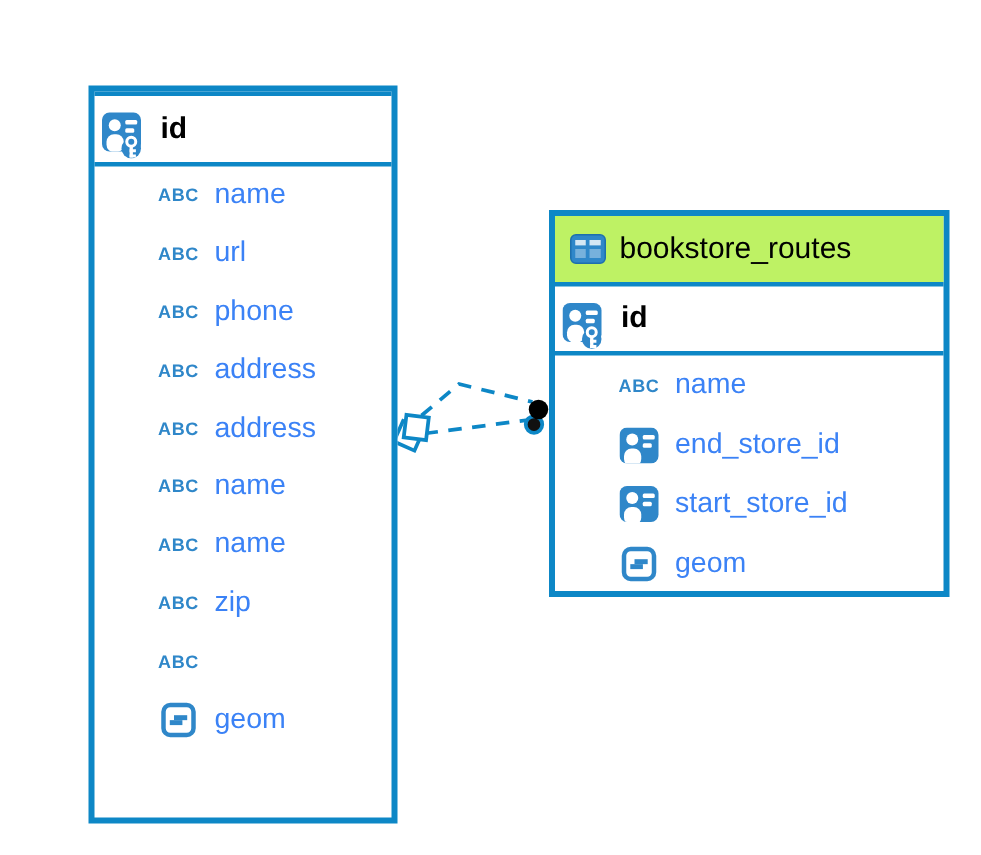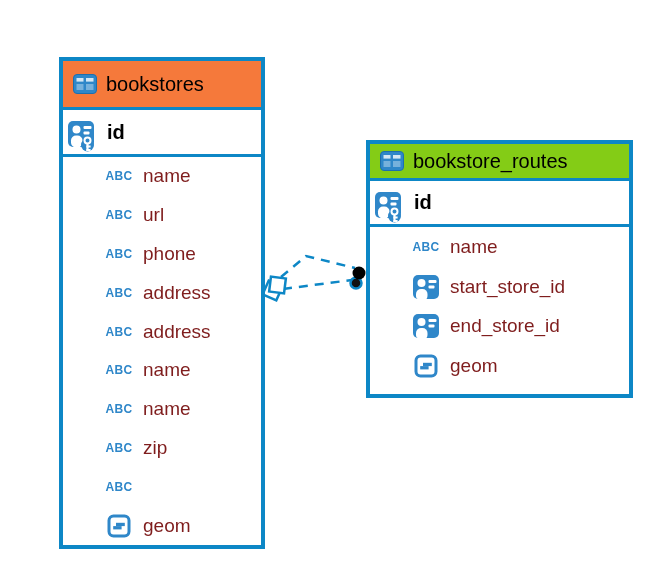--- a/index.html
+++ b/index.html
@@ -7,32 +7,32 @@
   .canvas{position:relative;width:654px;height:570px;background:#ffffff;}
 
   .connectors{position:absolute;left:0;top:0;width:654px;height:570px;z-index:1;}
 
   .entity{position:absolute;box-sizing:border-box;border:4px solid #0d87c6;background:#ffffff;z-index:2;display:flex;flex-direction:column;}
   .entity-bookstores{left:59px;top:57px;width:206px;height:492px;}
   .entity-routes{left:366px;top:140px;width:267px;height:258px;}
 
   .t-header{display:flex;align-items:center;gap:9px;padding-left:10px;flex:none;}
   .t-header.orange{background:#f5793b;height:46px;}
-  .t-header.gray{background:#84cc16;height:34px;}
+  .t-header.gray{background:#bef264;height:44px;}
   .t-name{font-size:20px;color:#000;white-space:nowrap;}
 
   .sep{height:3px;background:#0d87c6;flex:none;}
 
   .row{display:flex;align-items:center;gap:9px;padding-left:5px;flex:none;}
   .pk-row{height:44px;}
   .entity-routes .pk-row{height:43px;}
   .col-row{height:38.8px;margin-left:36px;}
   .entity-routes .col-row{height:39.75px;}
   .icon-slot{width:30px;flex:none;display:flex;justify-content:center;align-items:center;}
-  .col-name{font-size:19px;color:#7f1d1d;white-space:nowrap;}
+  .col-name{font-size:19px;color:#3b82f6;white-space:nowrap;}
   .pk-name{font-size:20px;font-weight:700;color:#000;}
 
   .abc{font-weight:700;font-size:12px;letter-spacing:.4px;color:#2f87c9;line-height:1;}
 
   .pk-svg{margin-bottom:-8px;}
 </style>
 </head>
 <body>
 
 <div class="canvas">
@@ -44,32 +44,20 @@
       <rect x="-7.5" y="-7.5" width="15" height="15" transform="translate(272.5,290.5) rotate(24)" fill="#ffffff" stroke="#0d87c6" stroke-width="2.5"></rect>
       <rect x="-7.5" y="-7.5" width="15" height="15" transform="translate(277.5,285) rotate(7)" fill="#ffffff" stroke="#0d87c6" stroke-width="2.5"></rect>
     </g>
     <g>
       <circle cx="356" cy="283" r="5.5" fill="#111111" stroke="#0d87c6" stroke-width="2.5"></circle>
       <circle cx="359" cy="273" r="6.5" fill="#000000"></circle>
     </g>
   </svg>
 
   <div class="entity entity-bookstores">
-    <div class="t-header orange">
-      <span class="icon-slot" style="width:24px;">
-        <svg width="24" height="20" viewBox="0 0 24 20">
-          <rect x="0.5" y="0.5" width="23" height="19" rx="3.5" fill="#2f87c9" stroke="#1d6fae"></rect>
-          <rect x="3.5" y="4" width="7" height="3.6" fill="rgba(255,255,255,0.8)"></rect>
-          <rect x="13" y="4" width="7.5" height="3.6" fill="rgba(255,255,255,0.8)"></rect>
-          <rect x="3.5" y="10" width="7" height="6" fill="rgba(255,255,255,0.35)"></rect>
-          <rect x="13" y="10" width="7.5" height="6" fill="rgba(255,255,255,0.35)"></rect>
-        </svg>
-      </span>
-      <span class="t-name">bookstores</span>
-    </div>
     <div class="sep"></div>
 
     <div class="row pk-row">
       <span class="icon-slot">
         <svg class="pk-svg" width="30" height="34" viewBox="0 0 30 34">
           <defs>
               <clipPath id="pkclipA">
                 <rect x="0" y="2" width="26" height="26" rx="5"></rect>
               </clipPath>
             </defs>
@@ -203,56 +191,56 @@
       <div class="row col-row">
         <span class="icon-slot">
             <span class="abc">ABC</span>
           </span>
         <span class="col-name">name</span>
       </div>
       <div class="row col-row">
         <span class="icon-slot">
           <svg width="27" height="24" viewBox="0 0 27 24">
             <defs>
+                <clipPath id="fkclipB">
+                  <rect x="0" y="0" width="26" height="24" rx="5"></rect>
+                </clipPath>
+              </defs>
+            <rect x="0" y="0" width="26" height="24" rx="5" fill="#2f87c9"></rect>
+            <g clip-path="url(#fkclipB)">
+              <circle cx="8.5" cy="8" r="4" fill="#ffffff"></circle>
+              <rect x="3" y="14" width="11.5" height="12" rx="5" fill="#ffffff"></rect>
+            </g>
+            <rect x="15.5" y="5" width="8" height="3" rx="1" fill="#ffffff"></rect>
+            <rect x="15.5" y="10.5" width="6" height="3" rx="1" fill="#ffffff"></rect>
+          </svg>
+        </span>
+        <span class="col-name">end_store_id</span>
+      </div>
+      <div class="row col-row">
+        <span class="icon-slot">
+          <svg width="27" height="24" viewBox="0 0 27 24">
+            <defs>
                 <clipPath id="fkclipA">
                   <rect x="0" y="0" width="26" height="24" rx="5"></rect>
                 </clipPath>
               </defs>
             <rect x="0" y="0" width="26" height="24" rx="5" fill="#2f87c9"></rect>
             <g clip-path="url(#fkclipA)">
               <circle cx="8.5" cy="8" r="4" fill="#ffffff"></circle>
               <rect x="3" y="14" width="11.5" height="12" rx="5" fill="#ffffff"></rect>
             </g>
             <rect x="15.5" y="5" width="8" height="3" rx="1" fill="#ffffff"></rect>
             <rect x="15.5" y="10.5" width="6" height="3" rx="1" fill="#ffffff"></rect>
           </svg>
         </span>
         <span class="col-name">start_store_id</span>
       </div>
       <div class="row col-row">
         <span class="icon-slot">
-          <svg width="27" height="24" viewBox="0 0 27 24">
-            <defs>
-                <clipPath id="fkclipB">
-                  <rect x="0" y="0" width="26" height="24" rx="5"></rect>
-                </clipPath>
-              </defs>
-            <rect x="0" y="0" width="26" height="24" rx="5" fill="#2f87c9"></rect>
-            <g clip-path="url(#fkclipB)">
-              <circle cx="8.5" cy="8" r="4" fill="#ffffff"></circle>
-              <rect x="3" y="14" width="11.5" height="12" rx="5" fill="#ffffff"></rect>
-            </g>
-            <rect x="15.5" y="5" width="8" height="3" rx="1" fill="#ffffff"></rect>
-            <rect x="15.5" y="10.5" width="6" height="3" rx="1" fill="#ffffff"></rect>
-          </svg>
-        </span>
-        <span class="col-name">end_store_id</span>
-      </div>
-      <div class="row col-row">
-        <span class="icon-slot">
           <svg width="24" height="24" viewBox="0 0 24 24">
             <rect x="2" y="2" width="20" height="20" rx="4.5" fill="none" stroke="#2f87c9" stroke-width="3"></rect>
             <rect x="9" y="8.8" width="8.8" height="3.3" fill="#2f87c9"></rect>
             <rect x="6.2" y="12.1" width="8.4" height="3.3" fill="#2f87c9"></rect>
           </svg>
         </span>
         <span class="col-name">geom</span>
       </div>
     </div>
   </div>

